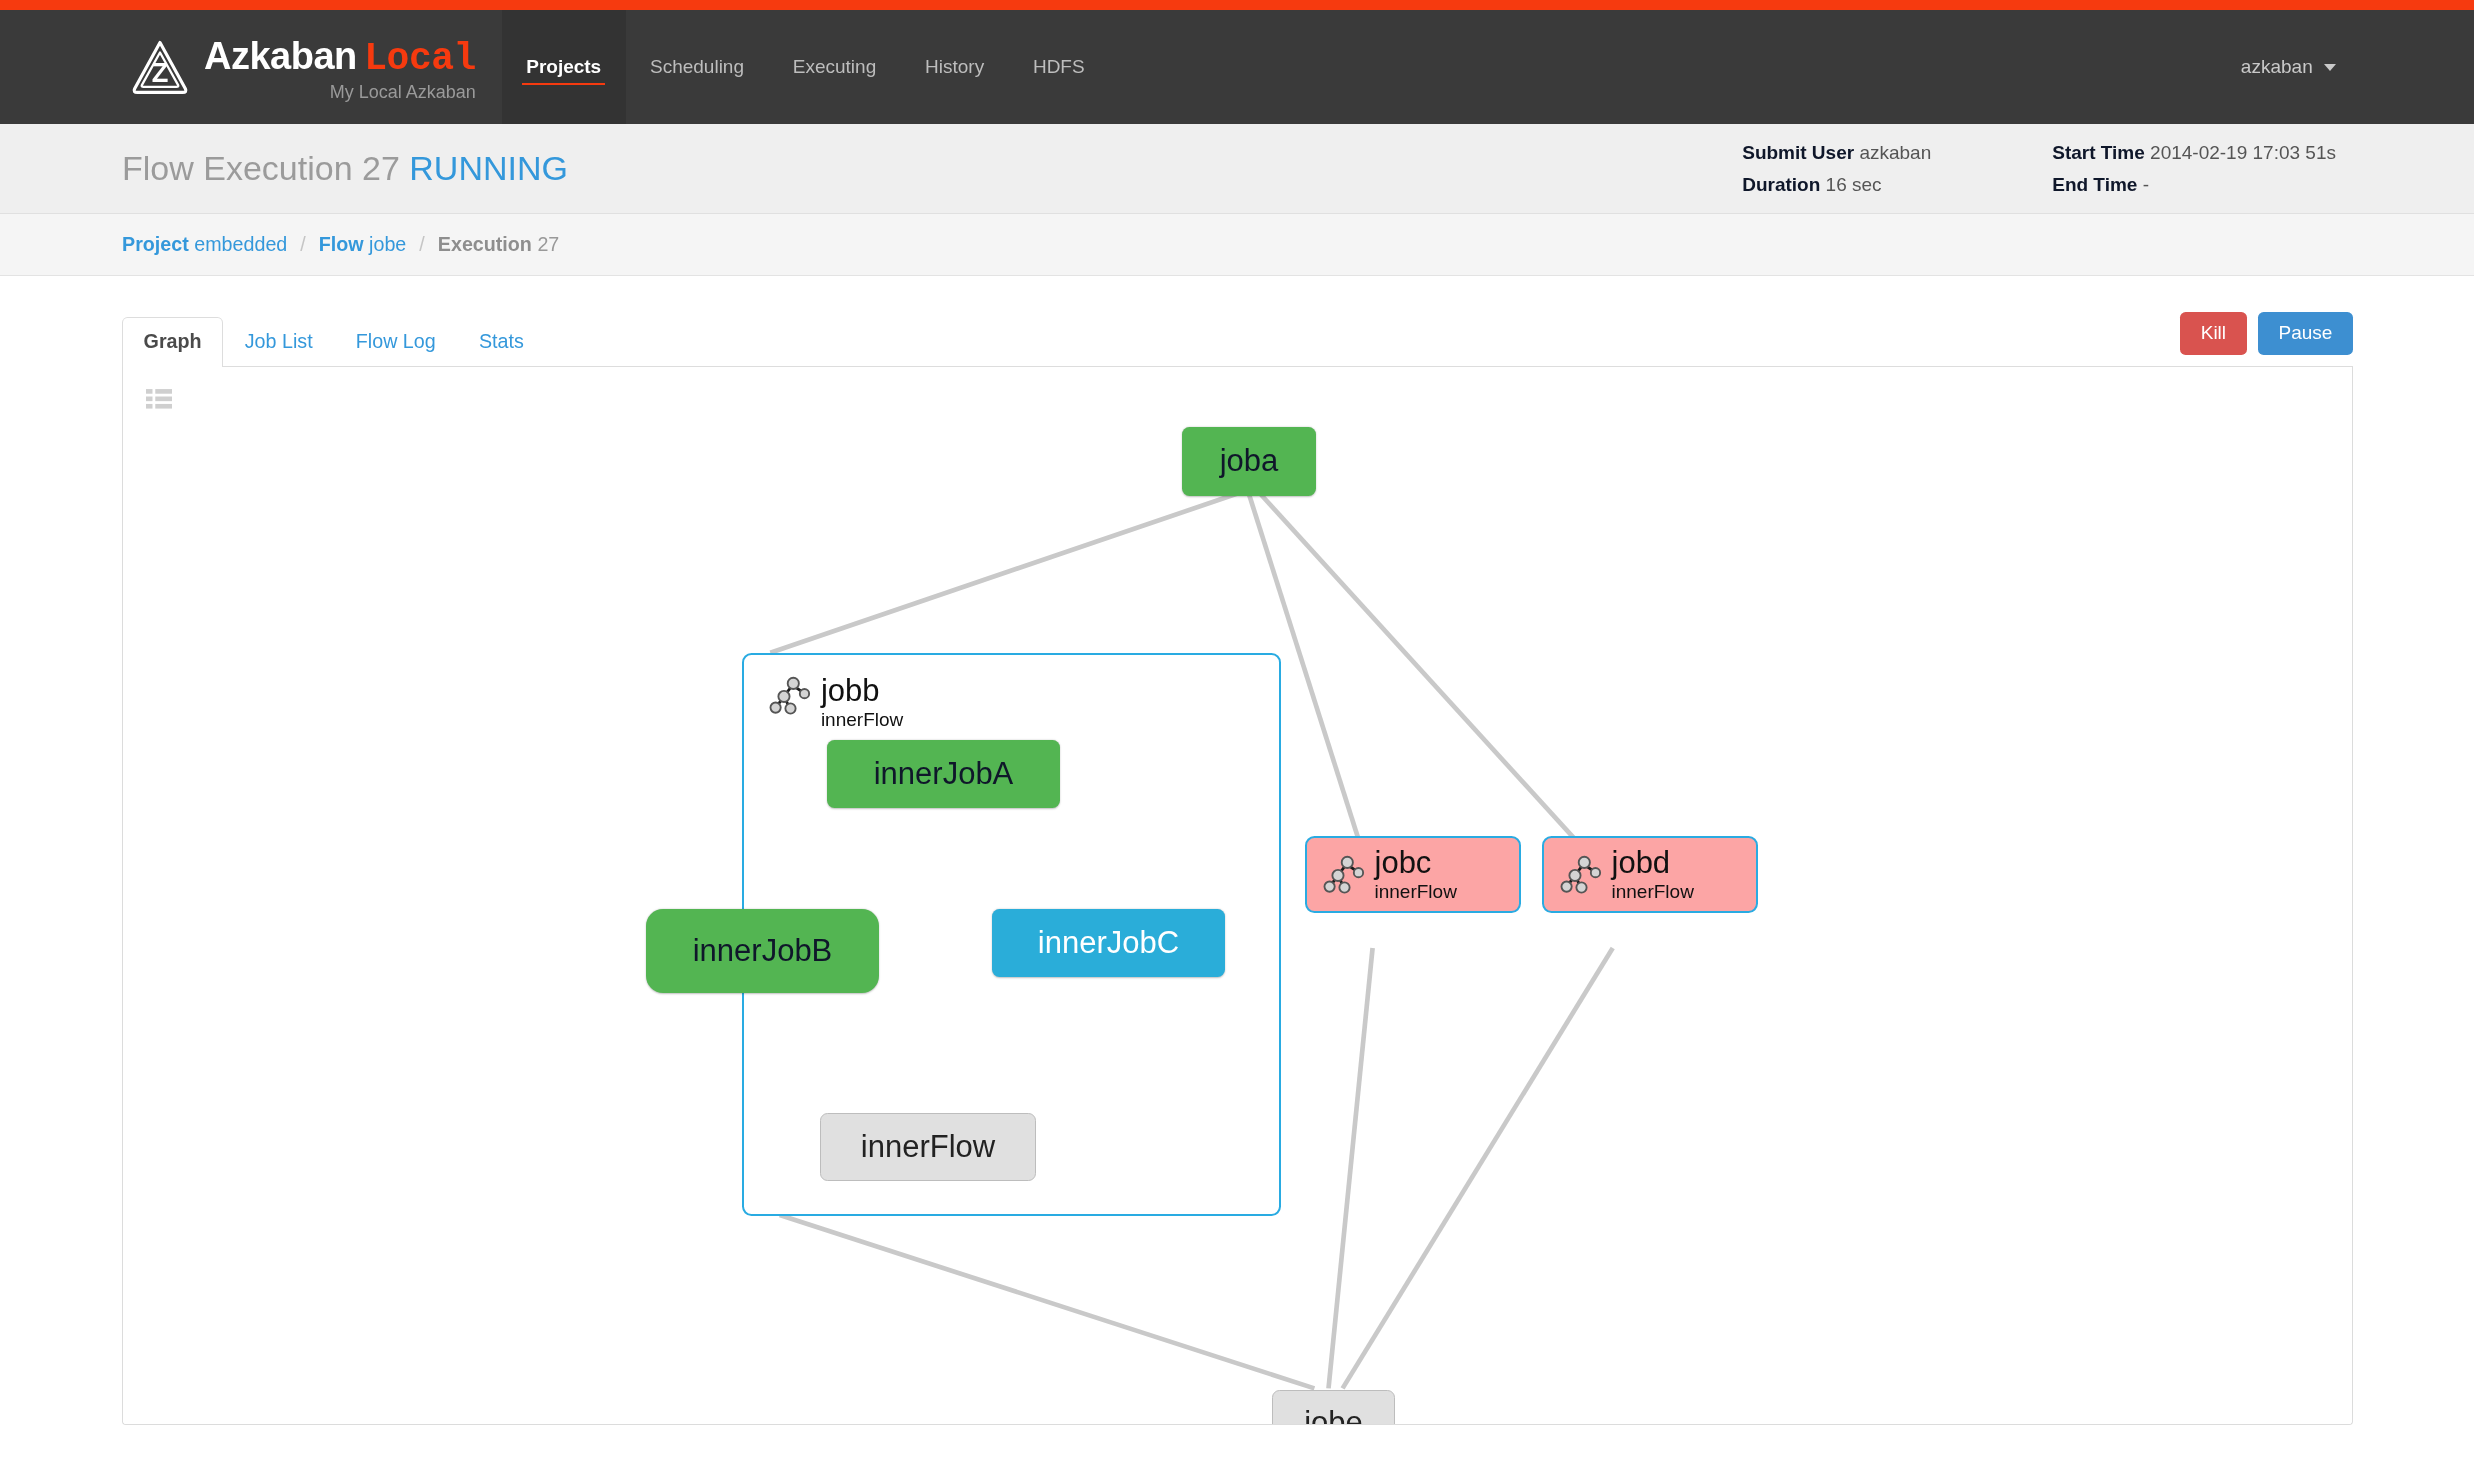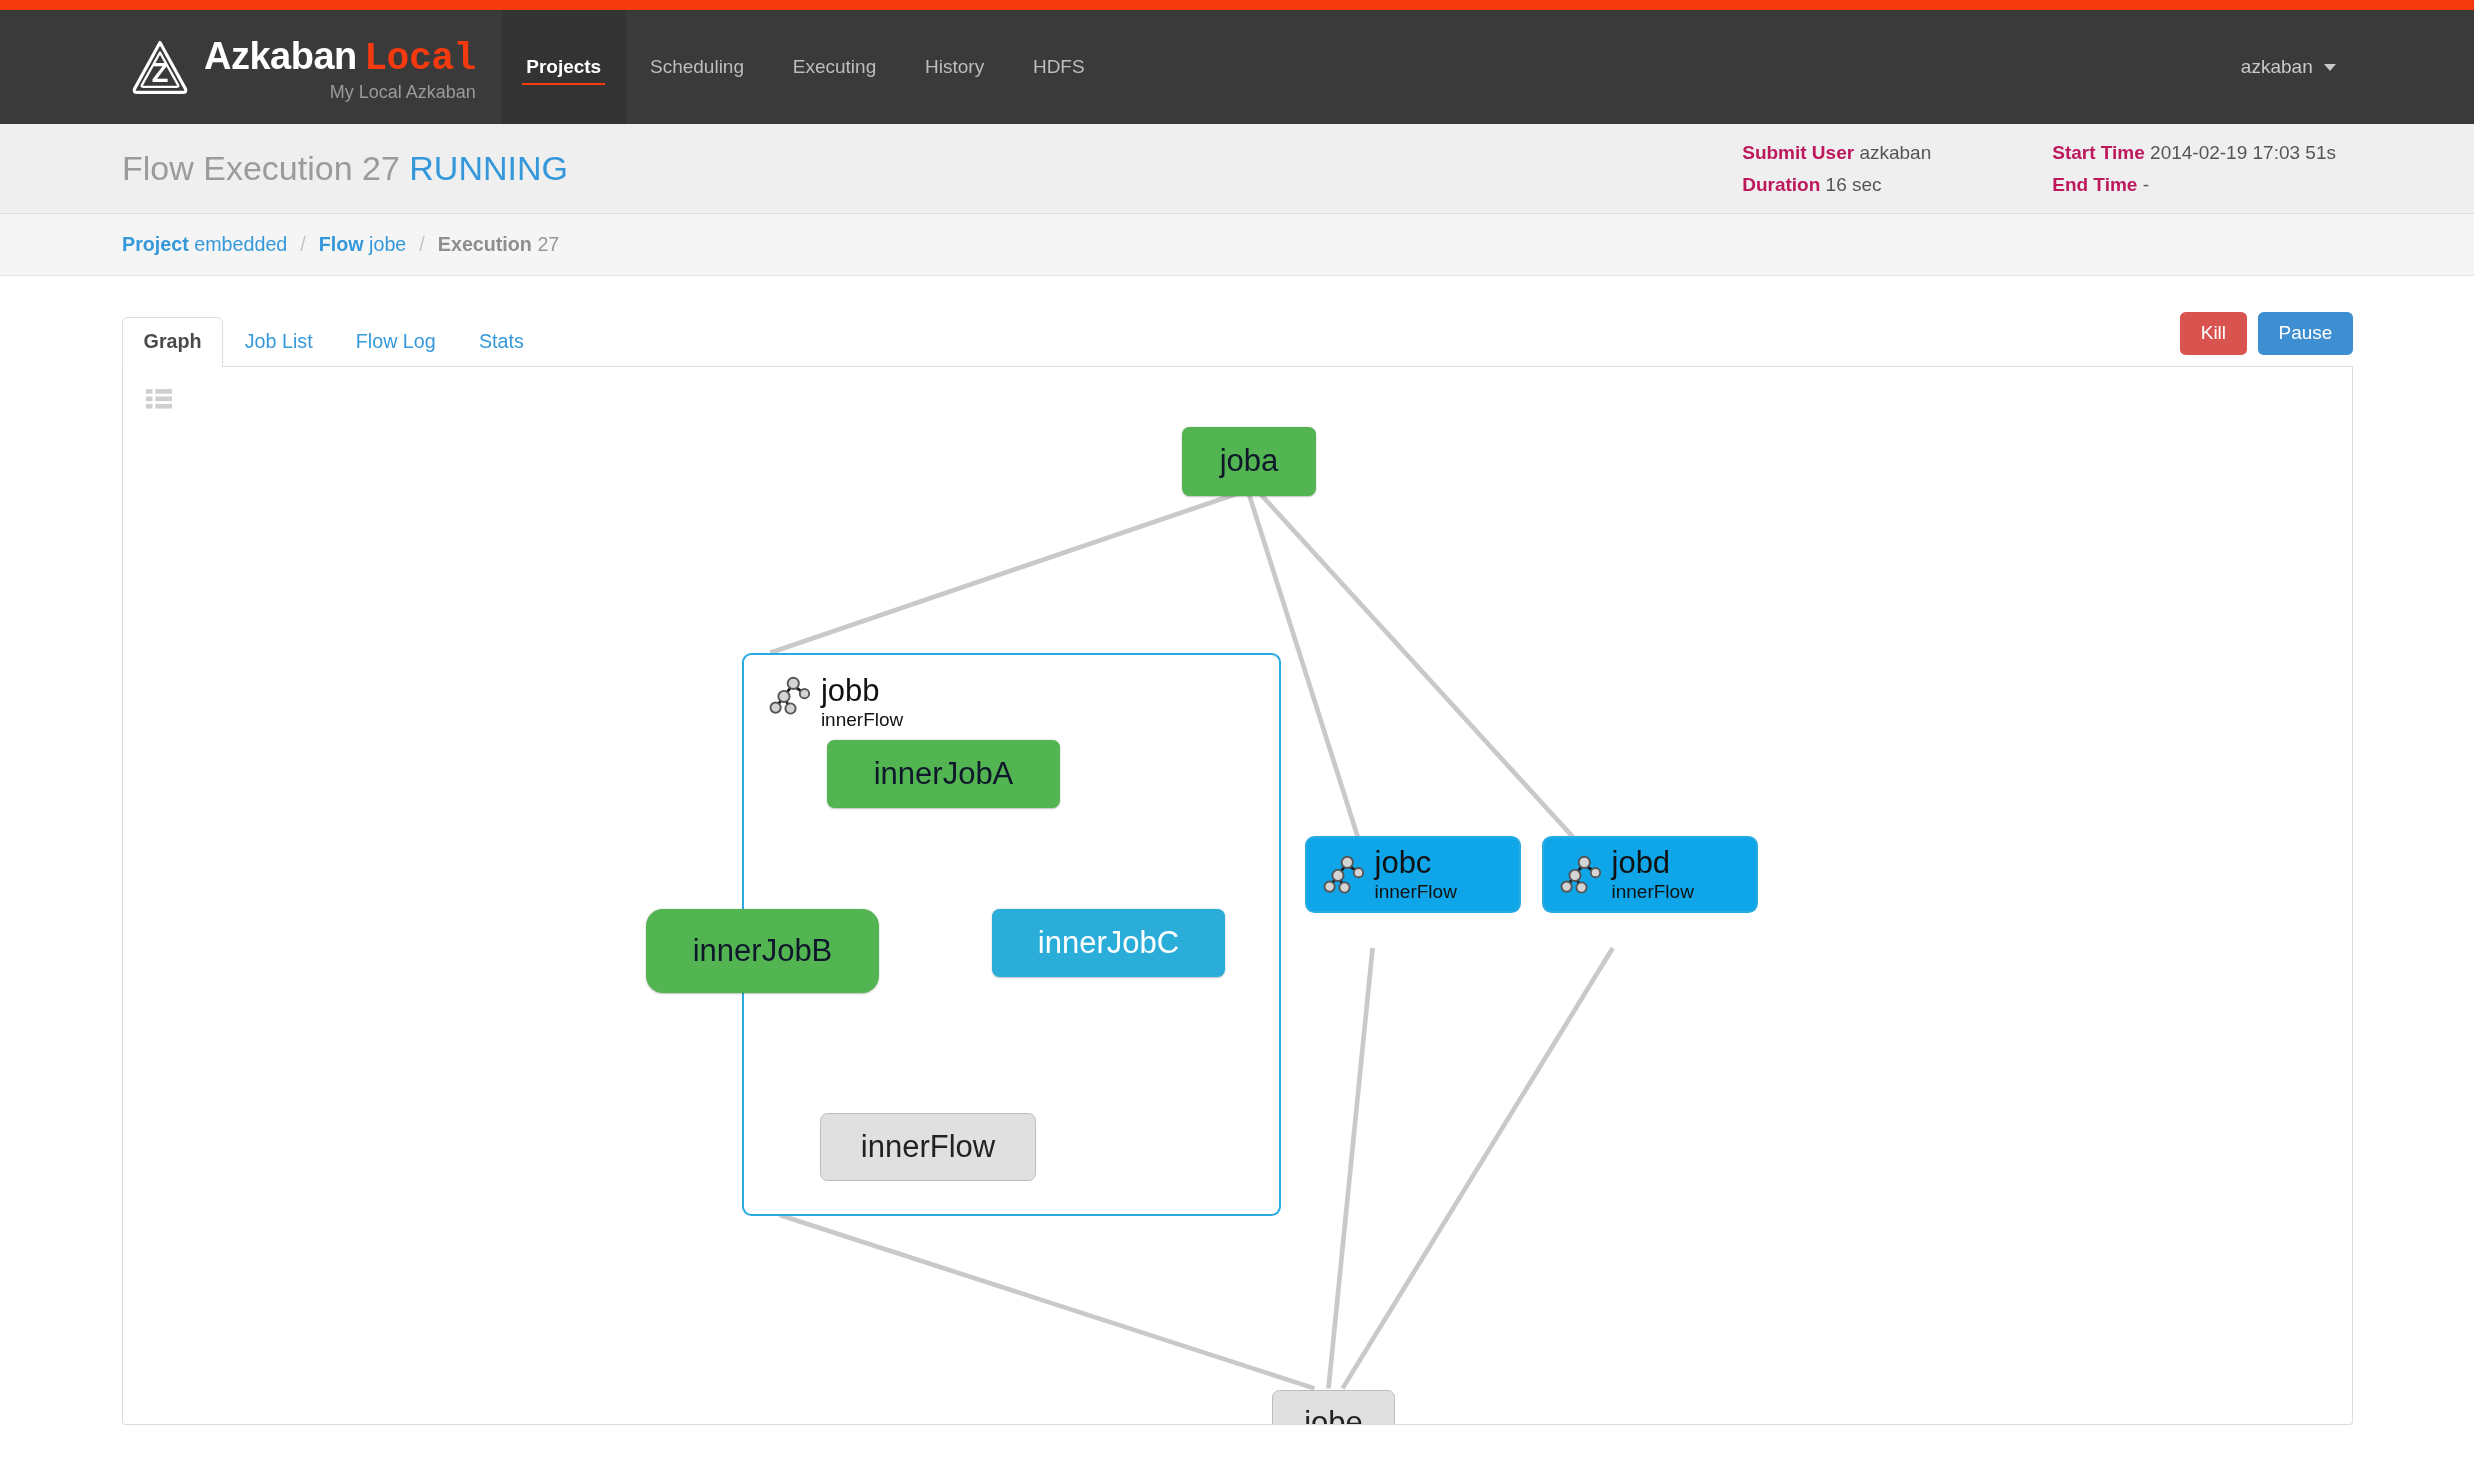--- a/index.html
+++ b/index.html
@@ -56,21 +56,21 @@
     background:#efefef; border-bottom:0.9px solid #e0e0e0;
     height:90px; display:flex; align-items:center; position:relative;
   }
   .exec-title {
     padding-left: 122px; font-size: 34px; color:#9b9b9b; font-weight:300;
   }
   .exec-title .exec-status { color:#3498db; }
   .exec-meta { margin-left:auto; display:flex; padding-right: 139px; }
   .meta-col { font-size:19px; color:#555; line-height:1.65; }
   .meta-col.col1 { width: 310px; }
-  .meta-col b { color:#be185d;margin-top:7px; }
+  .meta-col b { color:#0f172a;margin-top:7px; }
 
   
   .breadcrumb-bar {
     background:#f5f5f5; border-bottom:0.9px solid #e3e3e3; height:62px;
     display:flex; align-items:center; padding-left:122px;
     font-size:19.7px;
   }
   .crumb { color:#3498db; }
   .crumb b { font-weight:bold; }
   .crumb.muted { color:#999; }
@@ -121,21 +121,21 @@
   .node.ready  { background:#e0e0e0; color:#222222; border:0.9px solid #bdbdbd; }
 
   
   .flowbox {
     position:absolute; border:2.8px solid #29abe2; border-radius:9.4px;
     background:#ffffff; cursor:pointer;
   }
   .flowbox-header { position:absolute; display:flex; align-items:flex-start; }
   .flow-chip {
     position:absolute; border:2.8px solid #29abe2; border-radius:9.4px;
-    background:#0ea5e9; display:flex; align-items:center; cursor:pointer;
+    background:#fca5a5; display:flex; align-items:center; cursor:pointer;
     padding: 9.4px 15px;
   }
   .flow-icon { width:45px; height:41px; flex:none; margin-right:7.5px; }
   .flow-labels { line-height:1.05; }
   .flow-name { font-size:31px; color:#111; }
   .flow-sub  { font-size:19px; color:#111; margin-top:1.9px; }
 </style>
 </head>
 <body>
 

